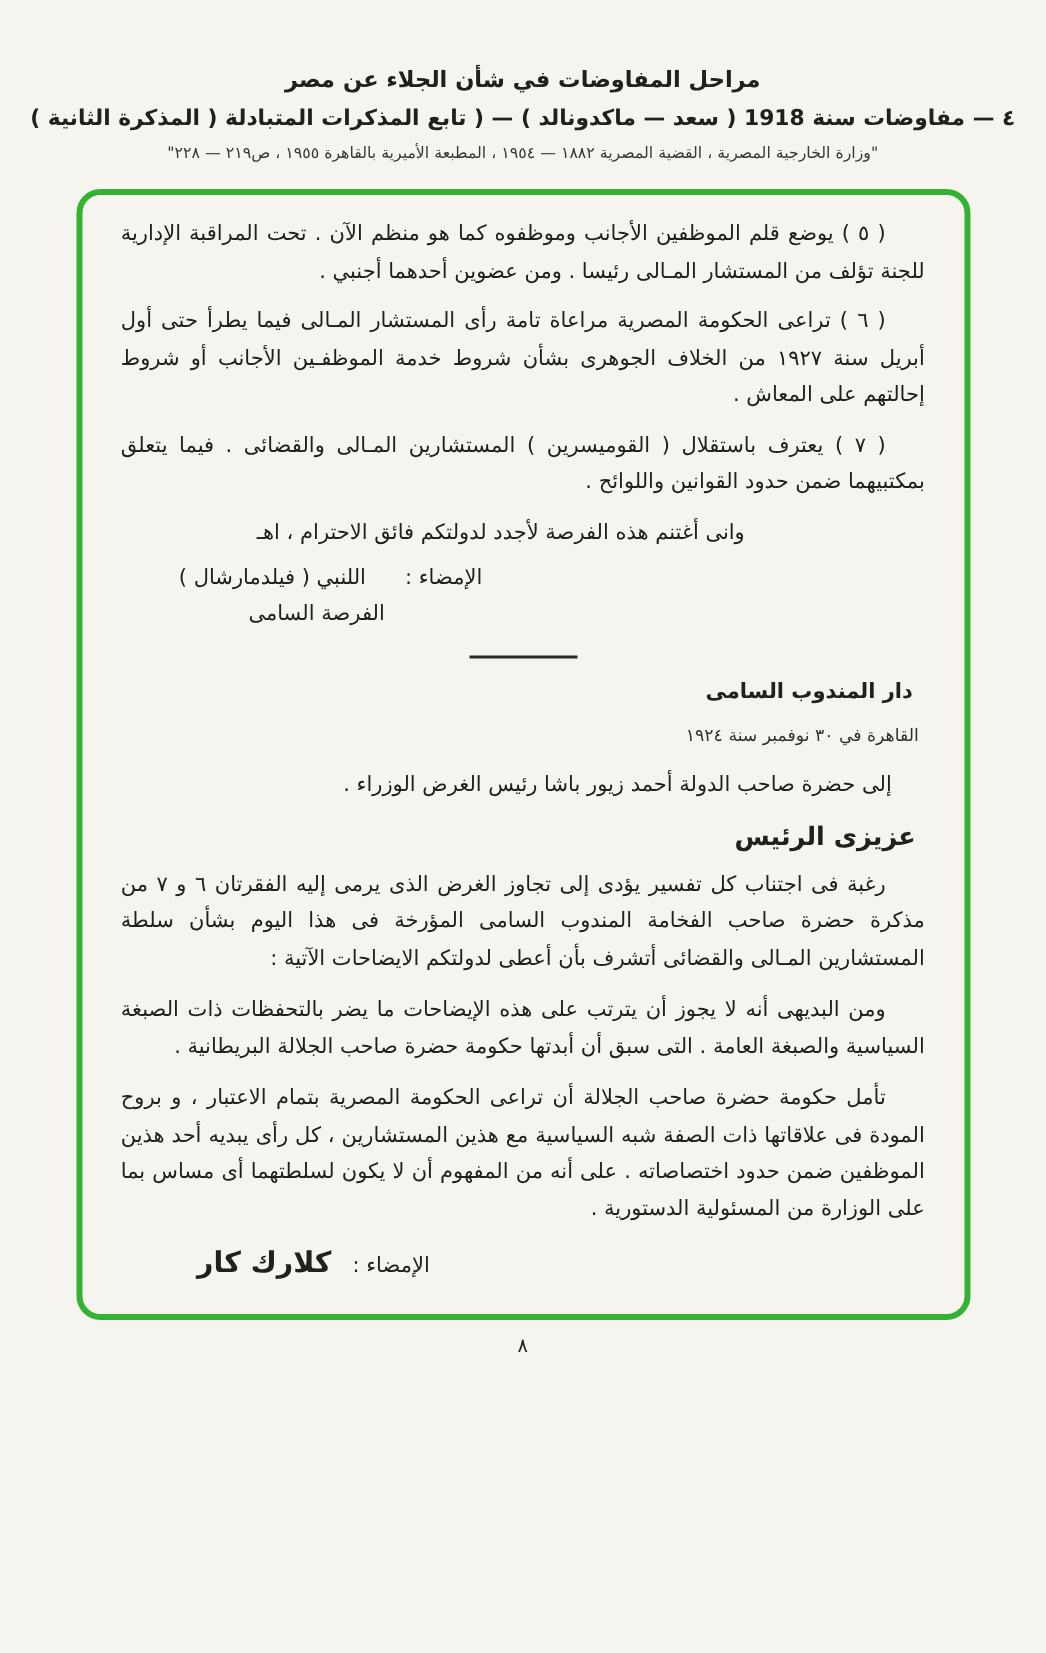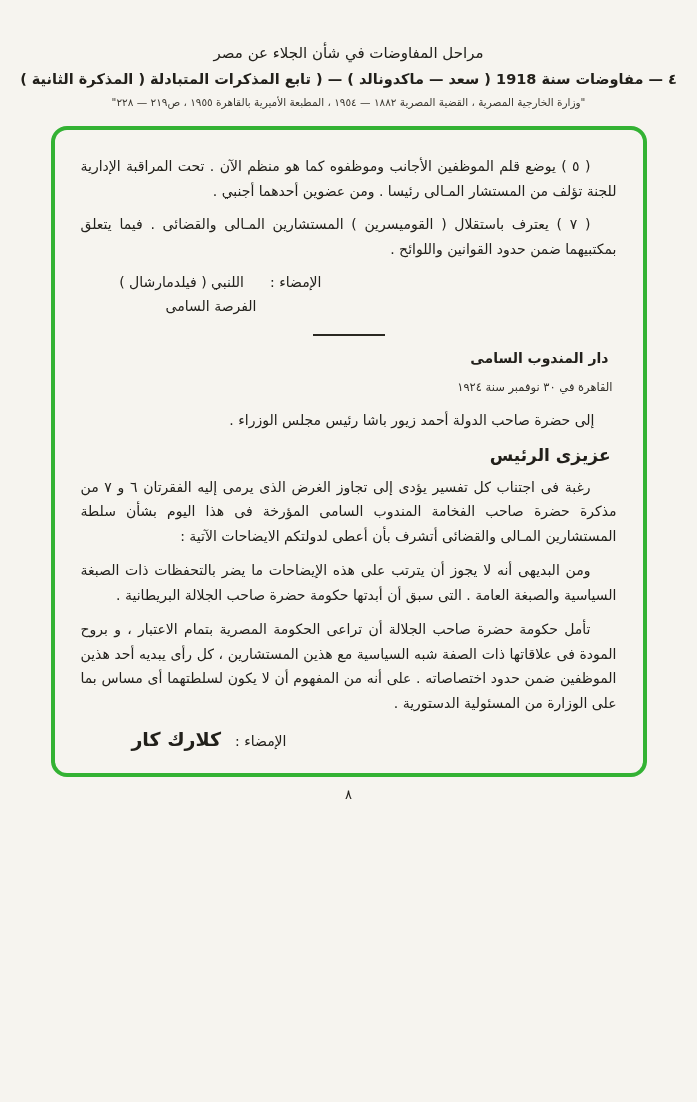--- a/index.html
+++ b/index.html
@@ -12,31 +12,31 @@
   .page{
     position:relative;
     width:697px;height:1102px;
     margin:0 auto;
     background:#f6f4ef;
     overflow:hidden;
     direction:rtl;
   }
   
   .doc-header{ text-align:center; padding-top:44px; }
-  .h-title{ font-size:15px; font-weight:normal; letter-spacing:0; }
+  .h-title{ font-size:15px; font-weight:bold; letter-spacing:0; }
   .h-subtitle{ font-size:14.5px; font-weight:bold; margin-top:9px; }
   .h-source{ font-size:10.5px; color:#3a372f; margin-top:9px; }
 
   
   .highlight-box{
     width:596px;
     margin:18px auto 0 auto;
     border:4px solid #33b233;
     border-radius:16px;
-    padding:24px 26px 16px 26px;
+    padding:14px 26px 16px 26px;
     box-sizing:border-box;
     background:transparent;
   }
 
   p,.line{ margin:0; font-size:14px; line-height:1.75; }
   .clause{
     text-align:justify;
     text-indent:26px;
     margin-bottom:9px;
   }
@@ -90,37 +90,39 @@
 
   <header class="doc-header">
     <div class="h-title">مراحل المفاوضات في شأن الجلاء عن مصر</div>
     <div class="h-subtitle">٤ — مفاوضات سنة 1918 ( سعد — ماكدونالد ) — ( تابع المذكرات المتبادلة ( المذكرة الثانية )</div>
     <div class="h-source">"وزارة الخارجية المصرية ، القضية المصرية ١٨٨٢ — ١٩٥٤ ، المطبعة الأميرية بالقاهرة ١٩٥٥ ، ص٢١٩ — ٢٢٨"</div>
   </header>
 
   <div class="highlight-box">
 
     <p class="clause">( ٥ )  يوضع قلم الموظفين الأجانب وموظفوه كما هو منظم الآن . تحت المراقبة الإدارية للجنة تؤلف من المستشار المـالى رئيسا . ومن عضوين أحدهما أجنبي .</p>
+    <p class="clause">( ٦ )  تراعى الحكومة المصرية مراعاة تامة رأى المستشار المـالى فيما يطرأ حتى أول أبريل سنة ١٩٢٧ من الخلاف الجوهرى بشأن شروط خدمة الموظفـين الأجانب أو شروط إحالتهم على المعاش .</p>
     <p class="clause">( ٧ )  يعترف باستقلال ( القوميسرين ) المستشارين المـالى والقضائى . فيما يتعلق بمكتبيهما ضمن حدود القوانين واللوائح .</p>
 
+    <p class="line closing1">وانى أغتنم هذه الفرصة لأجدد لدولتكم فائق الاحترام ، اهـ</p>
 
     <div class="sig-block">
       <div class="line sig-line">
         <span>الإمضاء :</span><span class="sig-gap"></span><span>اللنبي ( فيلدمارشال )</span>
       </div>
       <div class="sig-title">الفرصة السامى</div>
     </div>
 
     <div class="divider"></div>
 
     <div class="section-heading">دار المندوب السامى</div>
 
     <div class="dateline">القاهرة في ٣٠ نوفمبر سنة ١٩٢٤</div>
 
-    <p class="addressee">إلى حضرة صاحب الدولة أحمد زيور باشا رئيس مجلس الوزراء .</p>
+    <p class="addressee">إلى حضرة صاحب الدولة أحمد زيور باشا رئيس الغرض الوزراء .</p>
 
     <div class="salutation">عزيزى الرئيس</div>
 
     <p class="para">رغبة فى اجتناب كل تفسير يؤدى إلى تجاوز الغرض الذى يرمى إليه الفقرتان ٦ و ٧ من مذكرة حضرة صاحب الفخامة المندوب السامى المؤرخة فى هذا اليوم بشأن سلطة المستشارين المـالى والقضائى أتشرف بأن أعطى لدولتكم الايضاحات الآتية :</p>
     <p class="para">ومن البديهى أنه لا يجوز أن يترتب على هذه الإيضاحات ما يضر بالتحفظات ذات الصبغة السياسية والصبغة العامة . التى سبق أن أبدتها حكومة حضرة صاحب الجلالة البريطانية .</p>
     <p class="para">تأمل حكومة حضرة صاحب الجلالة أن تراعى الحكومة المصرية بتمام الاعتبار ، و بروح المودة فى علاقاتها ذات الصفة شبه السياسية مع هذين المستشارين ، كل رأى يبديه أحد هذين الموظفين ضمن حدود اختصاصاته . على أنه من المفهوم أن لا يكون لسلطتهما أى مساس بما على الوزارة من المسئولية الدستورية .</p>
 
 
     <div class="line sig-line2">
       <span>الإمضاء :</span><span class="sig-name2">كلارك كار</span>

